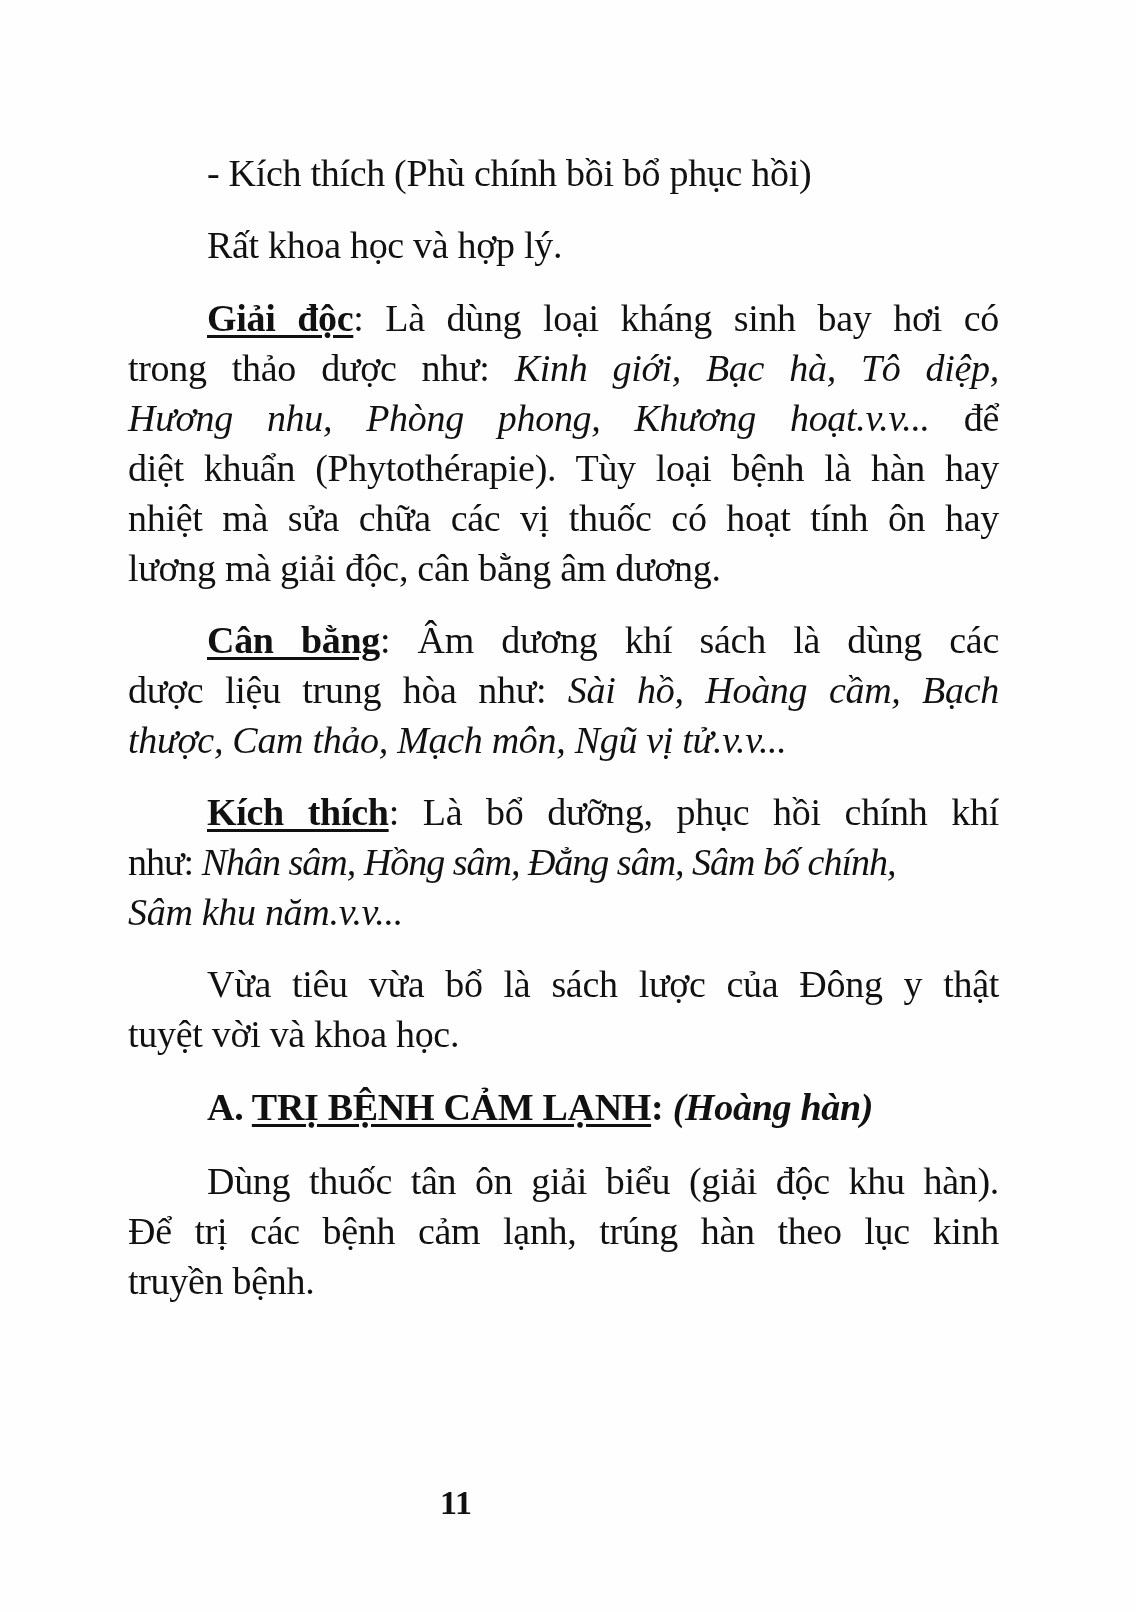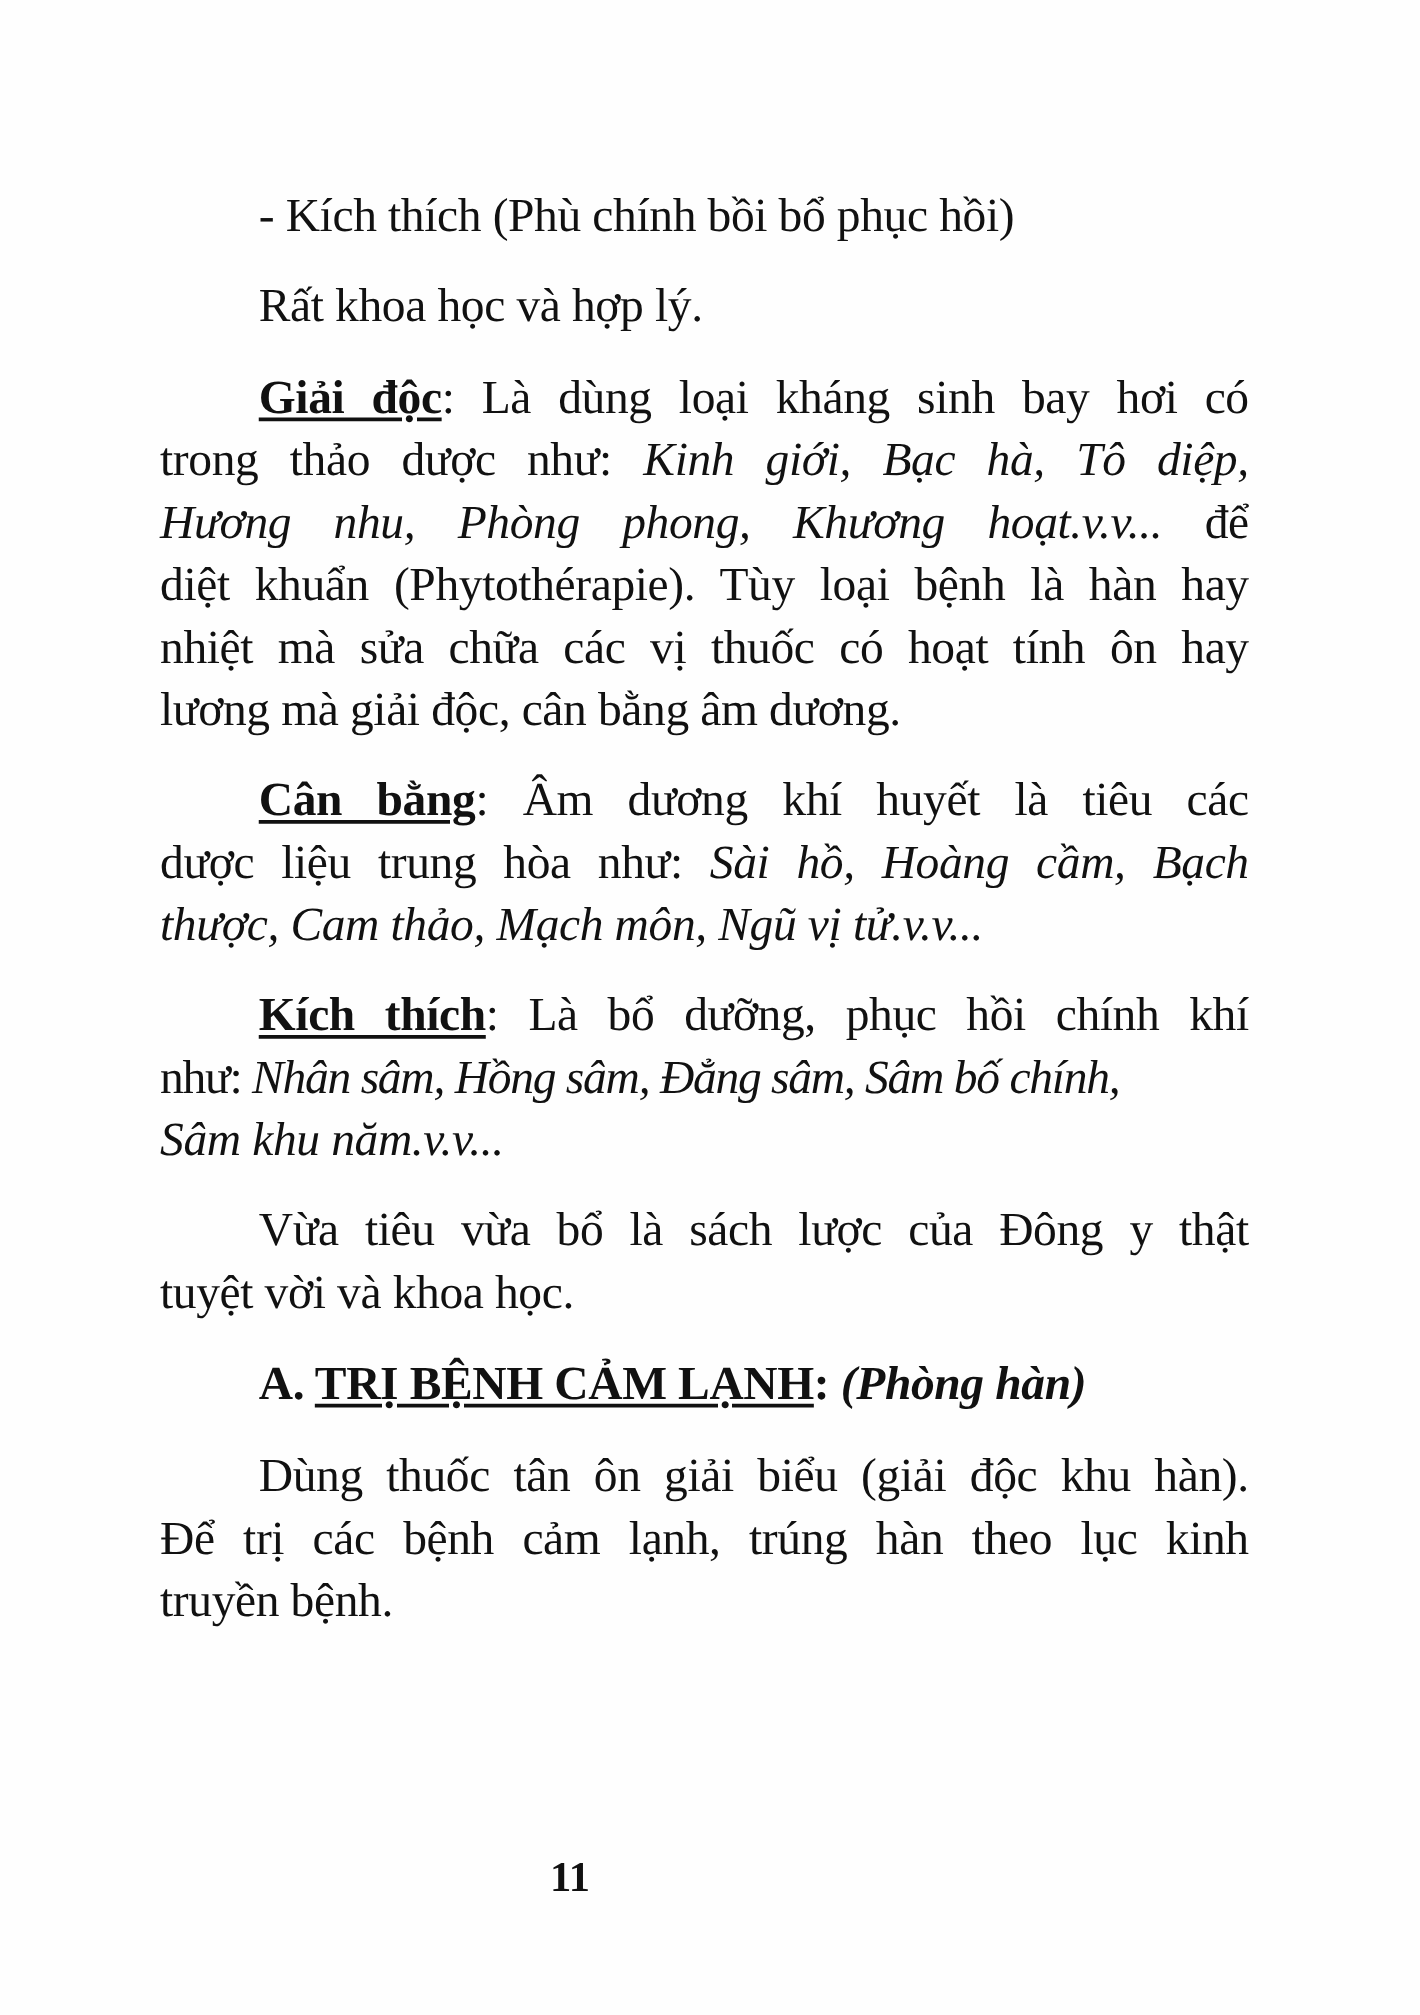--- a/index.html
+++ b/index.html
@@ -33,40 +33,40 @@
     <span>trong thảo dược như: </span><span class="it">Kinh giới, Bạc hà, Tô diệp,</span>
   </div>
   <div class="line just" style="left:128px; width:871px; top:393px;">
     <span class="it">Hương nhu, Phòng phong, Khương hoạt.v.v...</span><span> để</span>
   </div>
   <div class="line just" style="left:128px; width:871px; top:443px;">diệt khuẩn (Phytothérapie). Tùy loại bệnh là hàn hay</div>
   <div class="line just" style="left:128px; width:871px; top:493px;">nhiệt mà sửa chữa các vị thuốc có hoạt tính ôn hay</div>
   <div class="line" style="left:128px; top:543px;">lương mà giải độc, cân bằng âm dương.</div>
 
   <div class="line just" style="left:207px; width:792px; top:615px;">
-    <span class="lbl">Cân bằng</span><span>: Âm dương khí huyết là tiêu các</span>
+    <span class="lbl">Cân bằng</span><span>: Âm dương khí sách là dùng các</span>
   </div>
   <div class="line just" style="left:128px; width:871px; top:665px;">
     <span>dược liệu trung hòa như: </span><span class="it">Sài hồ, Hoàng cầm, Bạch</span>
   </div>
   <div class="line it" style="left:128px; top:715px;">thược, Cam thảo, Mạch môn, Ngũ vị tử.v.v...</div>
 
   <div class="line just" style="left:207px; width:792px; top:787px;">
     <span class="lbl">Kích thích</span><span>: Là bổ dưỡng, phục hồi chính khí</span>
   </div>
   <div class="line" style="left:128px; top:837px; letter-spacing:-1px;">
     <span>như: </span><span class="it">Nhân sâm, Hồng sâm, Đẳng sâm, Sâm bố chính,</span>
   </div>
   <div class="line it" style="left:128px; top:887px;">Sâm khu năm.v.v...</div>
 
   <div class="line" style="left:128px; top:1009px;">tuyệt vời và khoa học.</div>
   <div class="line just" style="left:207px; width:792px; top:959px;">Vừa tiêu vừa bổ là sách lược của Đông y thật</div>
 
   <div class="line" style="left:207px; top:1082px; font-weight:bold;">
-    <span>A. </span><span style="text-decoration:underline; text-decoration-thickness:3px; text-underline-offset:4px;">TRỊ BỆNH CẢM LẠNH</span><span>: </span><span class="it">(Phòng hàn)</span>
+    <span>A. </span><span style="text-decoration:underline; text-decoration-thickness:3px; text-underline-offset:4px;">TRỊ BỆNH CẢM LẠNH</span><span>: </span><span class="it">(Hoàng hàn)</span>
   </div>
 
   <div class="line just" style="left:207px; width:792px; top:1156px;">Dùng thuốc tân ôn giải biểu (giải độc khu hàn).</div>
   <div class="line just" style="left:128px; width:871px; top:1206px;">Để trị các bệnh cảm lạnh, trúng hàn theo lục kinh</div>
   <div class="line" style="left:128px; top:1256px;">truyền bệnh.</div>
 
   <div class="pageno">11</div>
 </div>
 
 </body></html>

